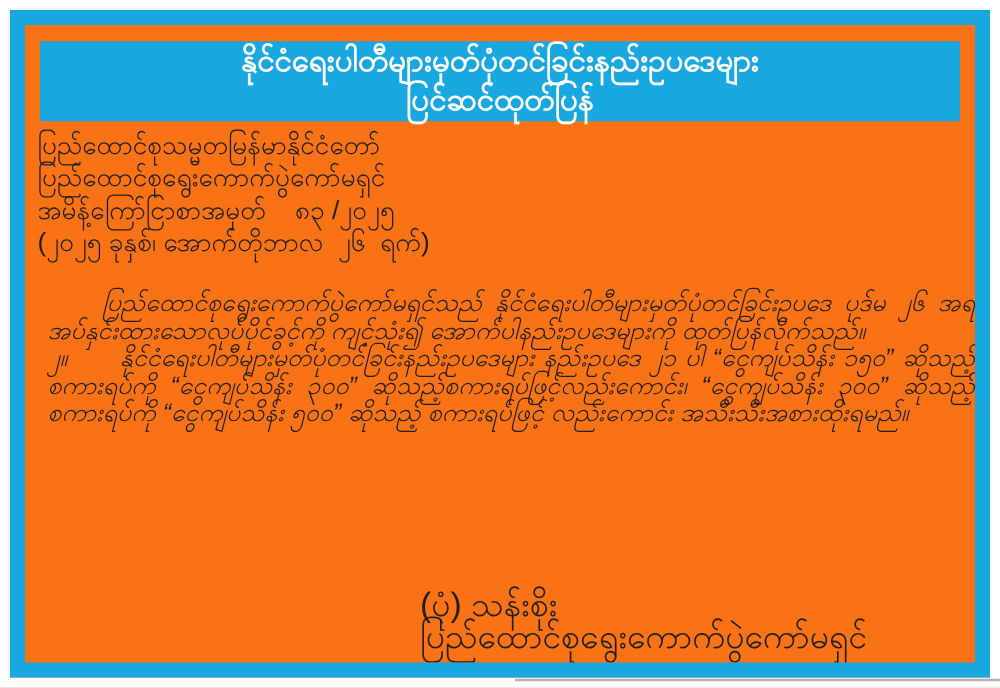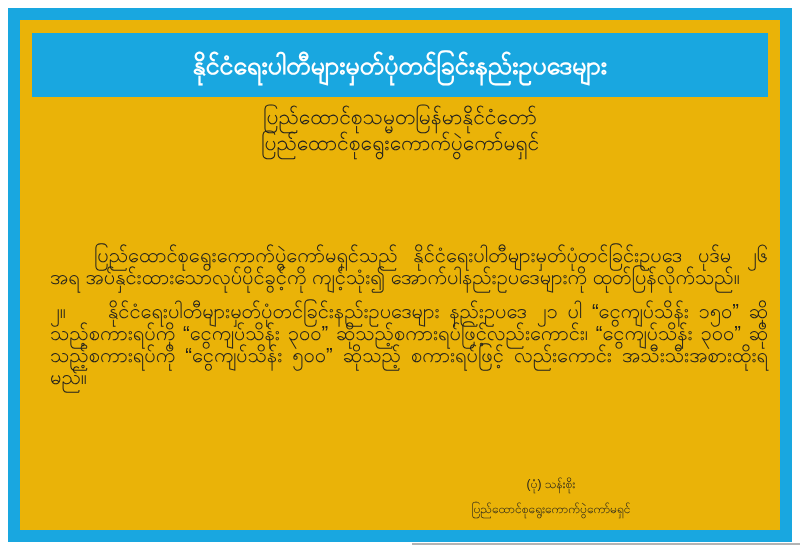--- a/index.html
+++ b/index.html
@@ -18,21 +18,21 @@
     overflow: hidden;
   }
   .frame {
     position: absolute;
     left: 8px;
     top: 8px;
     width: 784px;
     height: 534px;
     border: 12px solid #19a7e0;
     box-sizing: border-box;
-    background: #eab308;
+    background: #f97316;
     overflow: hidden;
   }
   .banner {
     position: absolute;
     left: 12px;
     top: 13px;
     width: 736px;
     height: 64px;
     background: #19a7e0;
     display: flex;
@@ -46,85 +46,87 @@
     font-size: 25px;
     line-height: 31px;
     text-align: center;
     white-space: nowrap;
   }
   .letterhead {
     position: absolute;
     left: 10px;
     top: 84px;
     width: 740px;
-    text-align: center;
     color: #1f1f1f;
   }
   .letterhead .lh-line {
     font-size: 21px;
     line-height: 26px;
     white-space: nowrap;
   }
   .bodytext {
     position: absolute;
     left: 18px;
     top: 212px;
     width: 742px;
     color: #1f1f1f;
     font-size: 20px;
     line-height: 22px;
     text-align: justify;
   }
   .bodytext p {
-    margin: 12px;
+    margin: 0;
     padding: 0;
+    font-style: italic;
   }
   .intro {
     text-indent: 44px;
   }
   .item-num {
     display: inline-block;
     width: 58px;
     text-indent: 0;
   }
   .bold-span {
     font-weight: 700;
   }
   .signature {
     position: absolute;
     right: 14px;
     top: 452px;
     width: 430px;
-    text-align: center;
     color: #1f1f1f;
-    font-size: 12px;
+    font-size: 27px;
     line-height: 25px;
   }
   .separator {
     position: absolute;
     left: 412px;
     top: 543px;
     width: 388px;
     height: 2px;
     background: #b3b3b3;
   }
 </style>
 </head>
 <body>
 
 <div class="page">
   <div class="frame">
 
     <div class="banner">
       <div class="banner-line">နိုင်ငံရေးပါတီများမှတ်ပုံတင်ခြင်းနည်းဥပဒေများ</div>
+      <div class="banner-line">ပြင်ဆင်ထုတ်ပြန်</div>
     </div>
 
     <div class="letterhead">
       <div class="lh-line">ပြည်ထောင်စုသမ္မတမြန်မာနိုင်ငံတော်</div>
       <div class="lh-line">ပြည်ထောင်စုရွေးကောက်ပွဲကော်မရှင်</div>
+      <div class="lh-line">အမိန့်ကြော်ငြာစာအမှတ်&nbsp;&nbsp;&nbsp;&nbsp;၈၃&nbsp;/၂၀၂၅</div>
+      <div class="lh-line">(၂၀၂၅ ခုနှစ်၊ အောက်တိုဘာလ&nbsp;&nbsp;၂၆&nbsp;&nbsp;ရက်)</div>
     </div>
 
     <div class="bodytext">
       <p class="intro">ပြည်ထောင်စုရွေးကောက်ပွဲကော်မရှင်သည် နိုင်ငံရေးပါတီများမှတ်ပုံတင်ခြင်းဥပဒေ ပုဒ်မ ၂၆ အရ အပ်နှင်းထားသောလုပ်ပိုင်ခွင့်ကို ကျင့်သုံး၍ အောက်ပါနည်းဥပဒေများကို ထုတ်ပြန်လိုက်သည်။</p>
       <p><span class="item-num">၂။</span><span>နိုင်ငံရေးပါတီများမှတ်ပုံတင်ခြင်းနည်းဥပဒေများ နည်းဥပဒေ ၂၁ ပါ “ငွေကျပ်သိန်း ၁၅၀” ဆိုသည့်စကားရပ်ကို “ငွေကျပ်သိန်း ၃၀၀” ဆိုသည့်စကားရပ်ဖြင့်လည်းကောင်း၊ “ငွေကျပ်သိန်း ၃၀၀” ဆိုသည့်စကားရပ်ကို “ငွေကျပ်သိန်း ၅၀၀” ဆိုသည့် စကားရပ်ဖြင့် လည်းကောင်း အသီးသီးအစားထိုးရမည်။</span></p>
     </div>
 
     <div class="signature">
       <div>(ပုံ) သန်းစိုး</div>
       <div>ပြည်ထောင်စုရွေးကောက်ပွဲကော်မရှင်</div>

